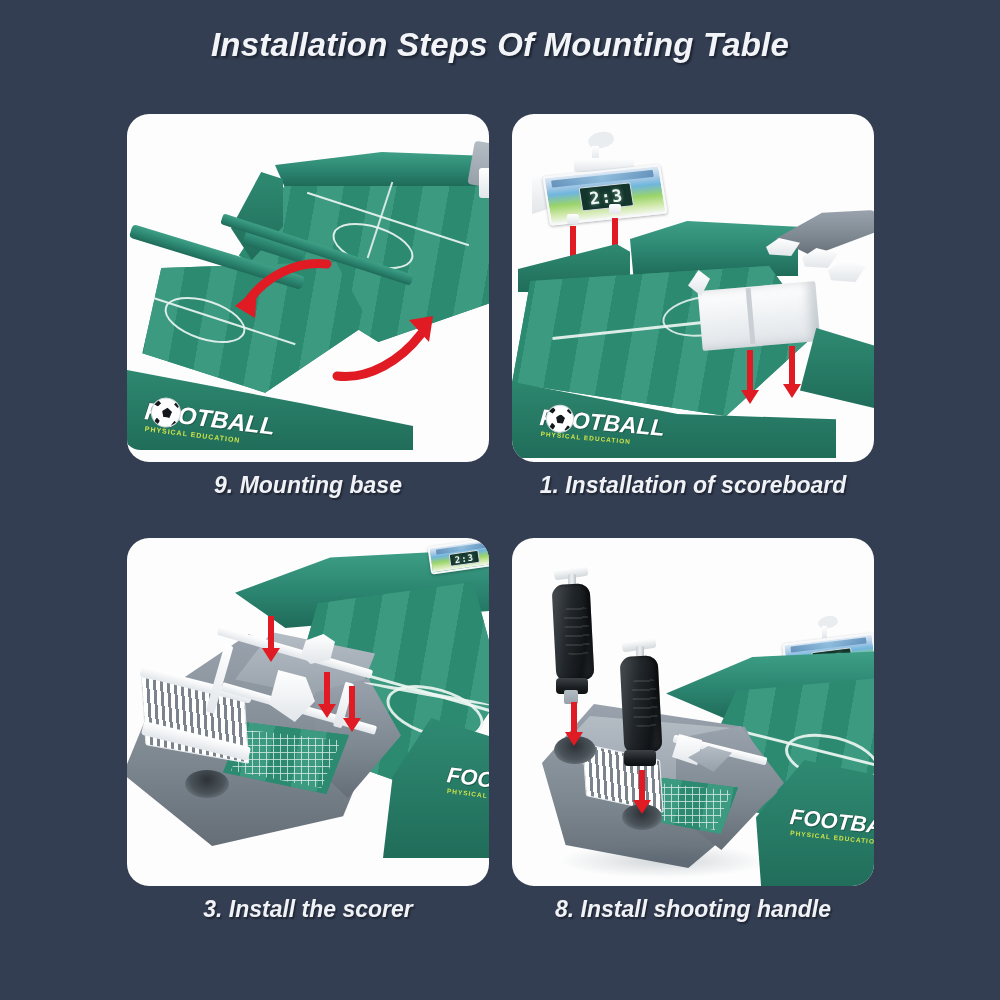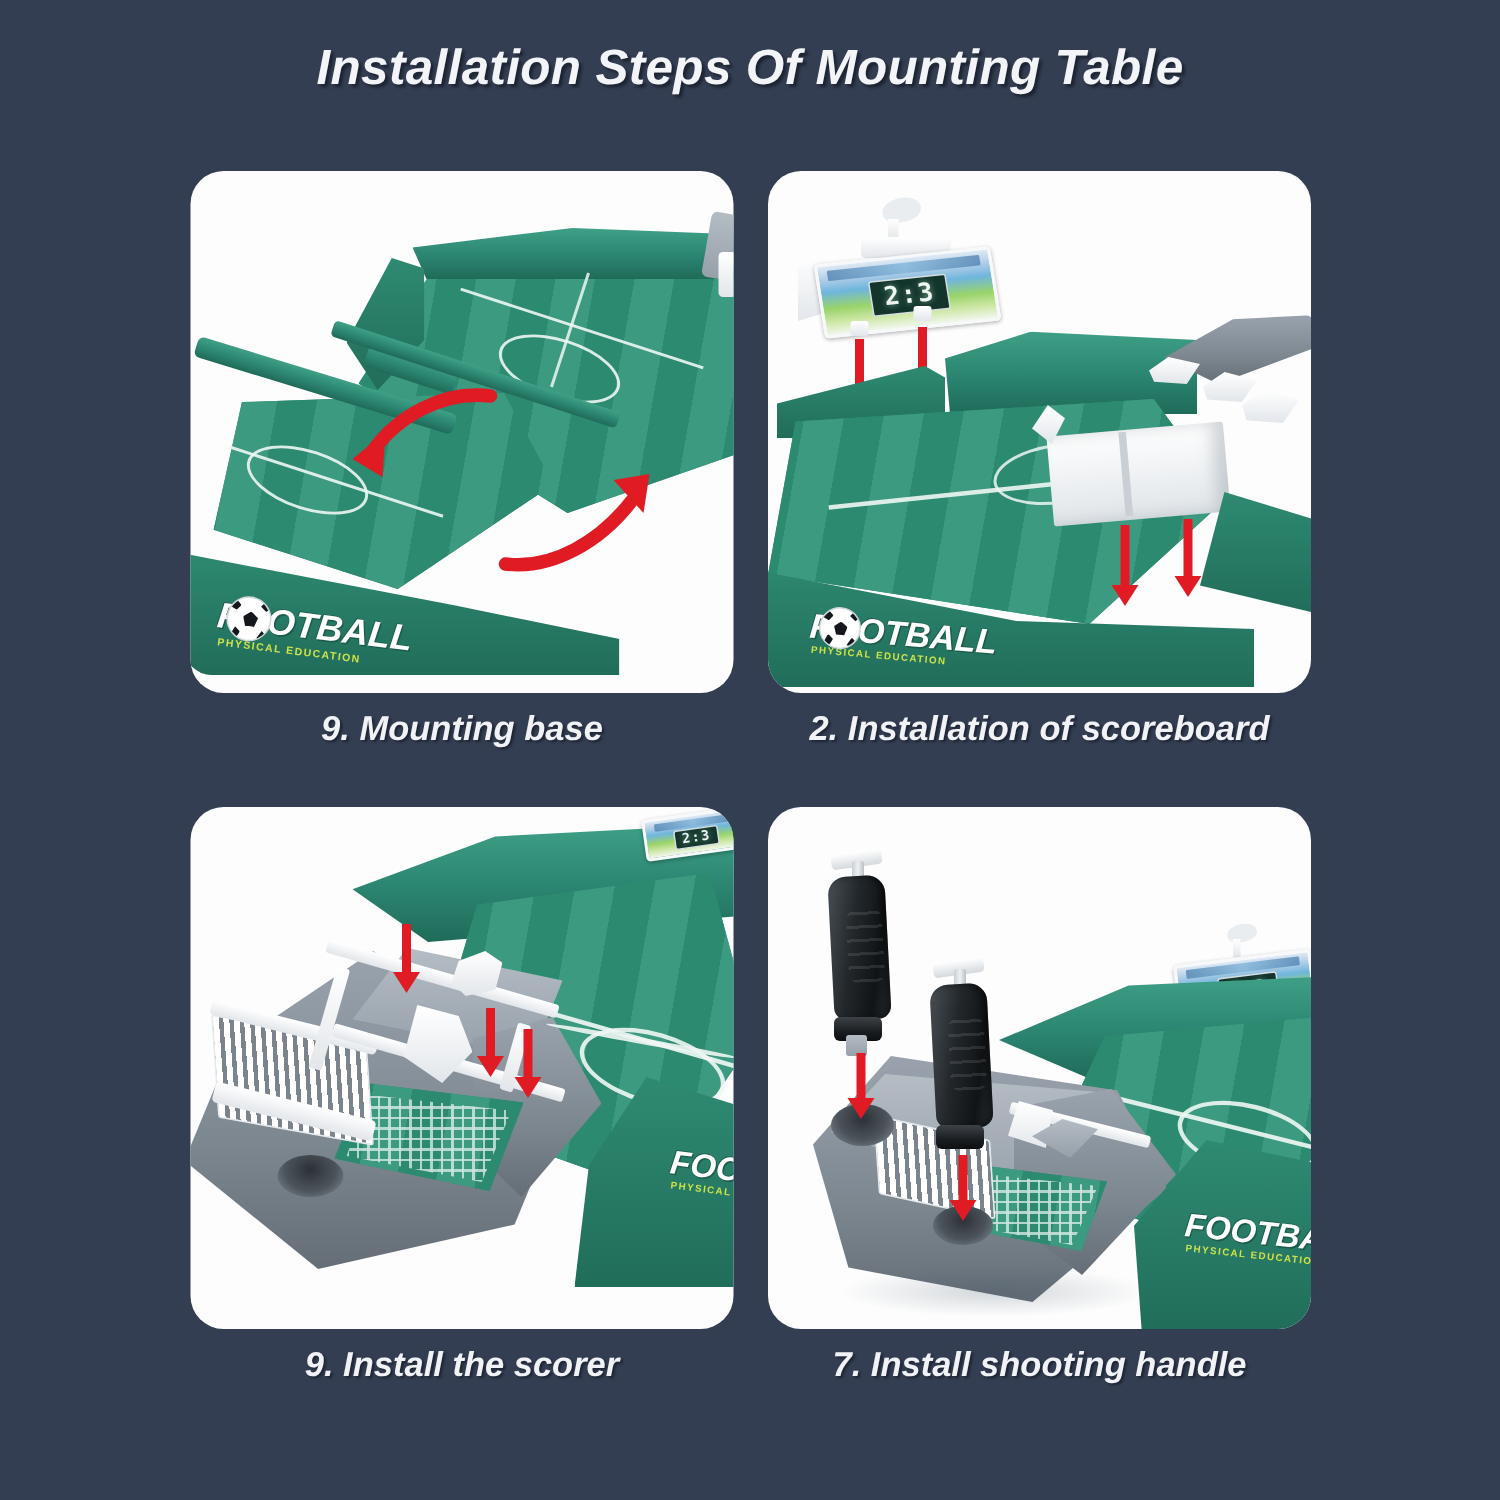--- a/index.html
+++ b/index.html
@@ -434,21 +434,21 @@
         </div>
         <div class="arrow-down" style="left:274px; top:232px; height:56px;">
           <div class="shaft" style="height:40px;"></div>
           <div class="head" style="top:38px;"></div>
         </div>
 
         <div class="rail-dark" style="left:288px; top:214px; width:74px; height:80px;
                     clip-path: polygon(22% 0%, 100% 22%, 100% 100%, 0% 78%);"></div>
       </div>
     </div>
-    <div class="caption">2. Installation of scoreboard</div>
+    <div class="caption">1. Installation of scoreboard</div>
   </div>
 
   <div class="step col-a row-2">
     <div class="panel">
       <div class="art">
 
         <div class="rail" style="left:108px; top:10px; width:280px; height:80px;
                     clip-path: polygon(18% 100%, 0% 56%, 34% 12%, 100% 0%, 100% 76%);
                     border-radius:40px 20px 0 0;"></div>
         <div class="field" style="left:126px; top:44px; width:250px; height:212px;
@@ -519,21 +519,21 @@
                     clip-path: polygon(40% 0%, 100% 16%, 100% 100%, 0% 100%, 8% 42%);
                     border-radius:20px 0 0 0;"></div>
         <div class="logo" style="left:320px; top:226px; transform:rotate(7deg);">
           <div style="position:relative;">
             <div class="logo-text" style="font-size:22px;">FOOTBALL</div>
             <div class="logo-sub" style="font-size:6.5px; top:24px;">PHYSICAL EDUCATION</div>
           </div>
         </div>
       </div>
     </div>
-    <div class="caption">9. Install the scorer</div>
+    <div class="caption">3. Install the scorer</div>
   </div>
 
   <div class="step col-b row-2">
     <div class="panel">
       <div class="art">
 
         <div class="bird" style="left:306px; top:78px; width:20px; height:12px;"></div>
         <div class="white-part" style="left:310px; top:88px; width:5px; height:12px;"></div>
         <div class="scoreboard" style="left:272px; top:100px; width:92px; height:38px; transform:rotate(-7deg);">
           <div class="bar-text" style="height:6px; top:2px;"></div>
@@ -604,16 +604,16 @@
         <div class="logo" style="left:278px; top:268px; transform:rotate(6deg);">
           <div style="position:relative;">
             <div class="logo-text" style="font-size:22px;">FOOTBALL</div>
             <div class="logo-sub" style="font-size:6.5px; top:24px;">PHYSICAL EDUCATION</div>
           </div>
         </div>
 
         <div class="shadow-soft" style="left:46px; top:306px; width:210px; height:34px;"></div>
       </div>
     </div>
-    <div class="caption">7. Install shooting handle</div>
+    <div class="caption">8. Install shooting handle</div>
   </div>
 
 </div>
 
 </body></html>

